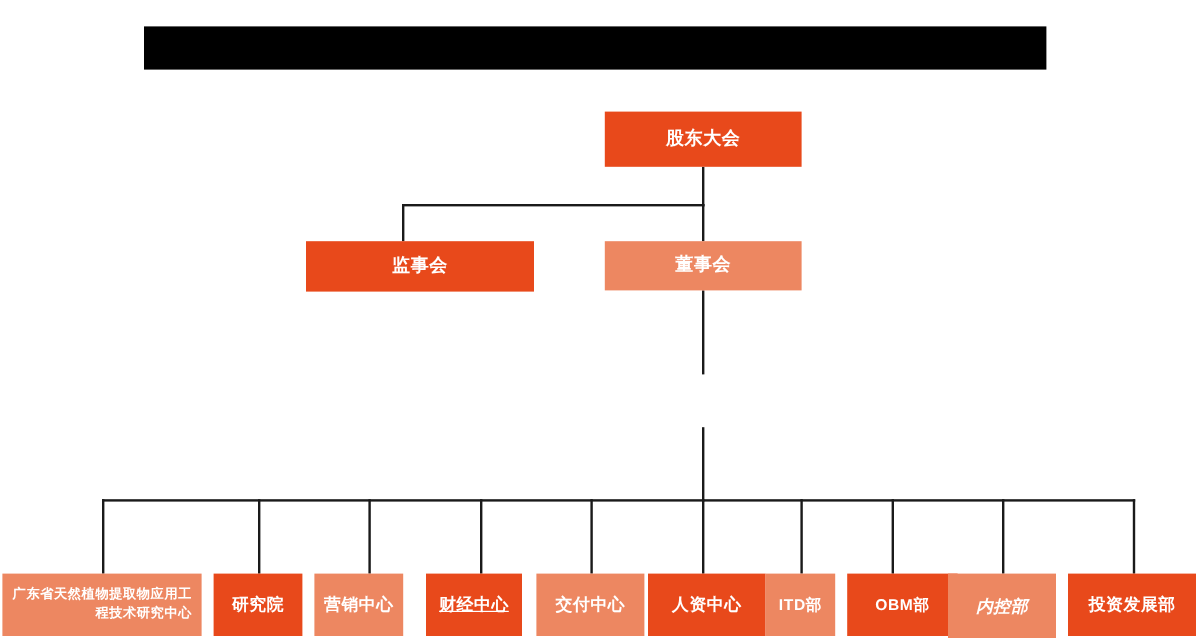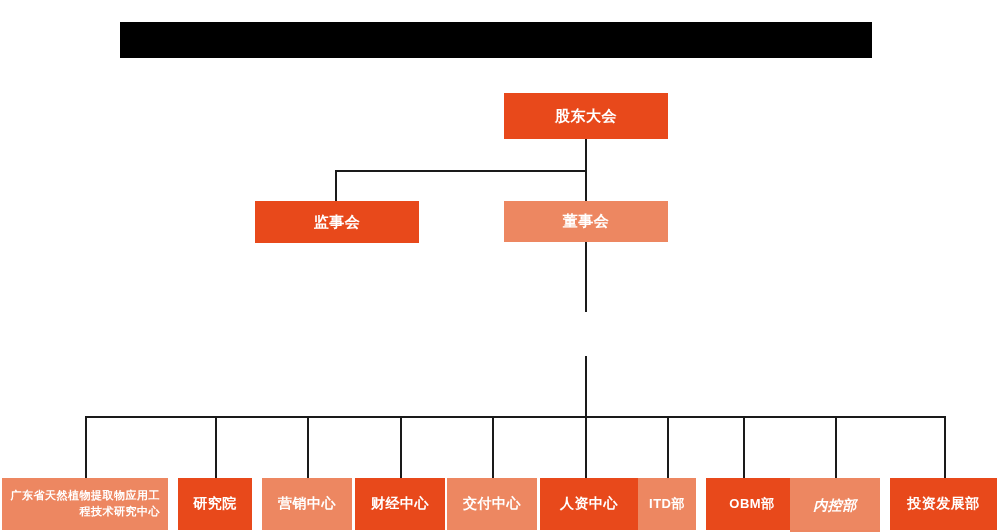--- a/index.html
+++ b/index.html
@@ -76,32 +76,32 @@
   <div class="connector v-line" style="left:400px; top:416px; height:62px;"></div>
   <div class="connector v-line" style="left:492px; top:416px; height:62px;"></div>
   <div class="connector v-line" style="left:585px; top:416px; height:62px;"></div>
   <div class="connector v-line" style="left:667px; top:416px; height:62px;"></div>
   <div class="connector v-line" style="left:743px; top:416px; height:62px;"></div>
   <div class="connector v-line" style="left:835px; top:416px; height:62px;"></div>
   <div class="connector v-line" style="left:944px; top:416px; height:62px;"></div>
 
   <div class="node dark node-lg" style="left:504px; top:93px; width:164px; height:46px;">股东大会</div>
 
-  <div class="node dark node-lg" style="left:255px; top:201px; width:164px; height:42px;">监事会</div>
+  <div class="node dark node-lg" style="left:255px; top:201px; width:190px; height:42px;">监事会</div>
 
   <div class="node light node-lg" style="left:504px; top:201px; width:164px; height:41px;">董事会</div>
 
 
   <div class="node light node-xs" style="left:2px; top:478px; width:166px; height:52px; padding:0 8px;">广东省天然植物提取物应用工程技术研究中心</div>
 
   <div class="node dark node-md" style="left:178px; top:478px; width:74px; height:52px;">研究院</div>
 
-  <div class="node light node-md" style="left:262px; top:478px; width:90px; height:52px;">营销中心</div>
+  <div class="node light node-md" style="left:262px; top:478px; width:74px; height:52px;">营销中心</div>
 
-  <div class="node dark node-md" style="left:355px; top:478px; width:90px; height:52px;">财经中心</div>
+  <div class="node dark node-md" style="left:355px; top:478px; width:80px; height:52px;text-decoration:underline;">财经中心</div>
 
   <div class="node light node-md" style="left:447px; top:478px; width:90px; height:52px;">交付中心</div>
 
   <div class="node dark node-md" style="left:540px; top:478px; width:98px; height:52px;">人资中心</div>
 
   <div class="node light node-sm" style="left:638px; top:478px; width:58px; height:52px;">ITD部</div>
 
   <div class="node dark node-sm" style="left:706px; top:478px; width:92px; height:52px;">OBM部</div>
 
   <div class="node light node-md" style="left:790px; top:478px; width:90px; height:56px;font-style:italic;">内控部</div>

